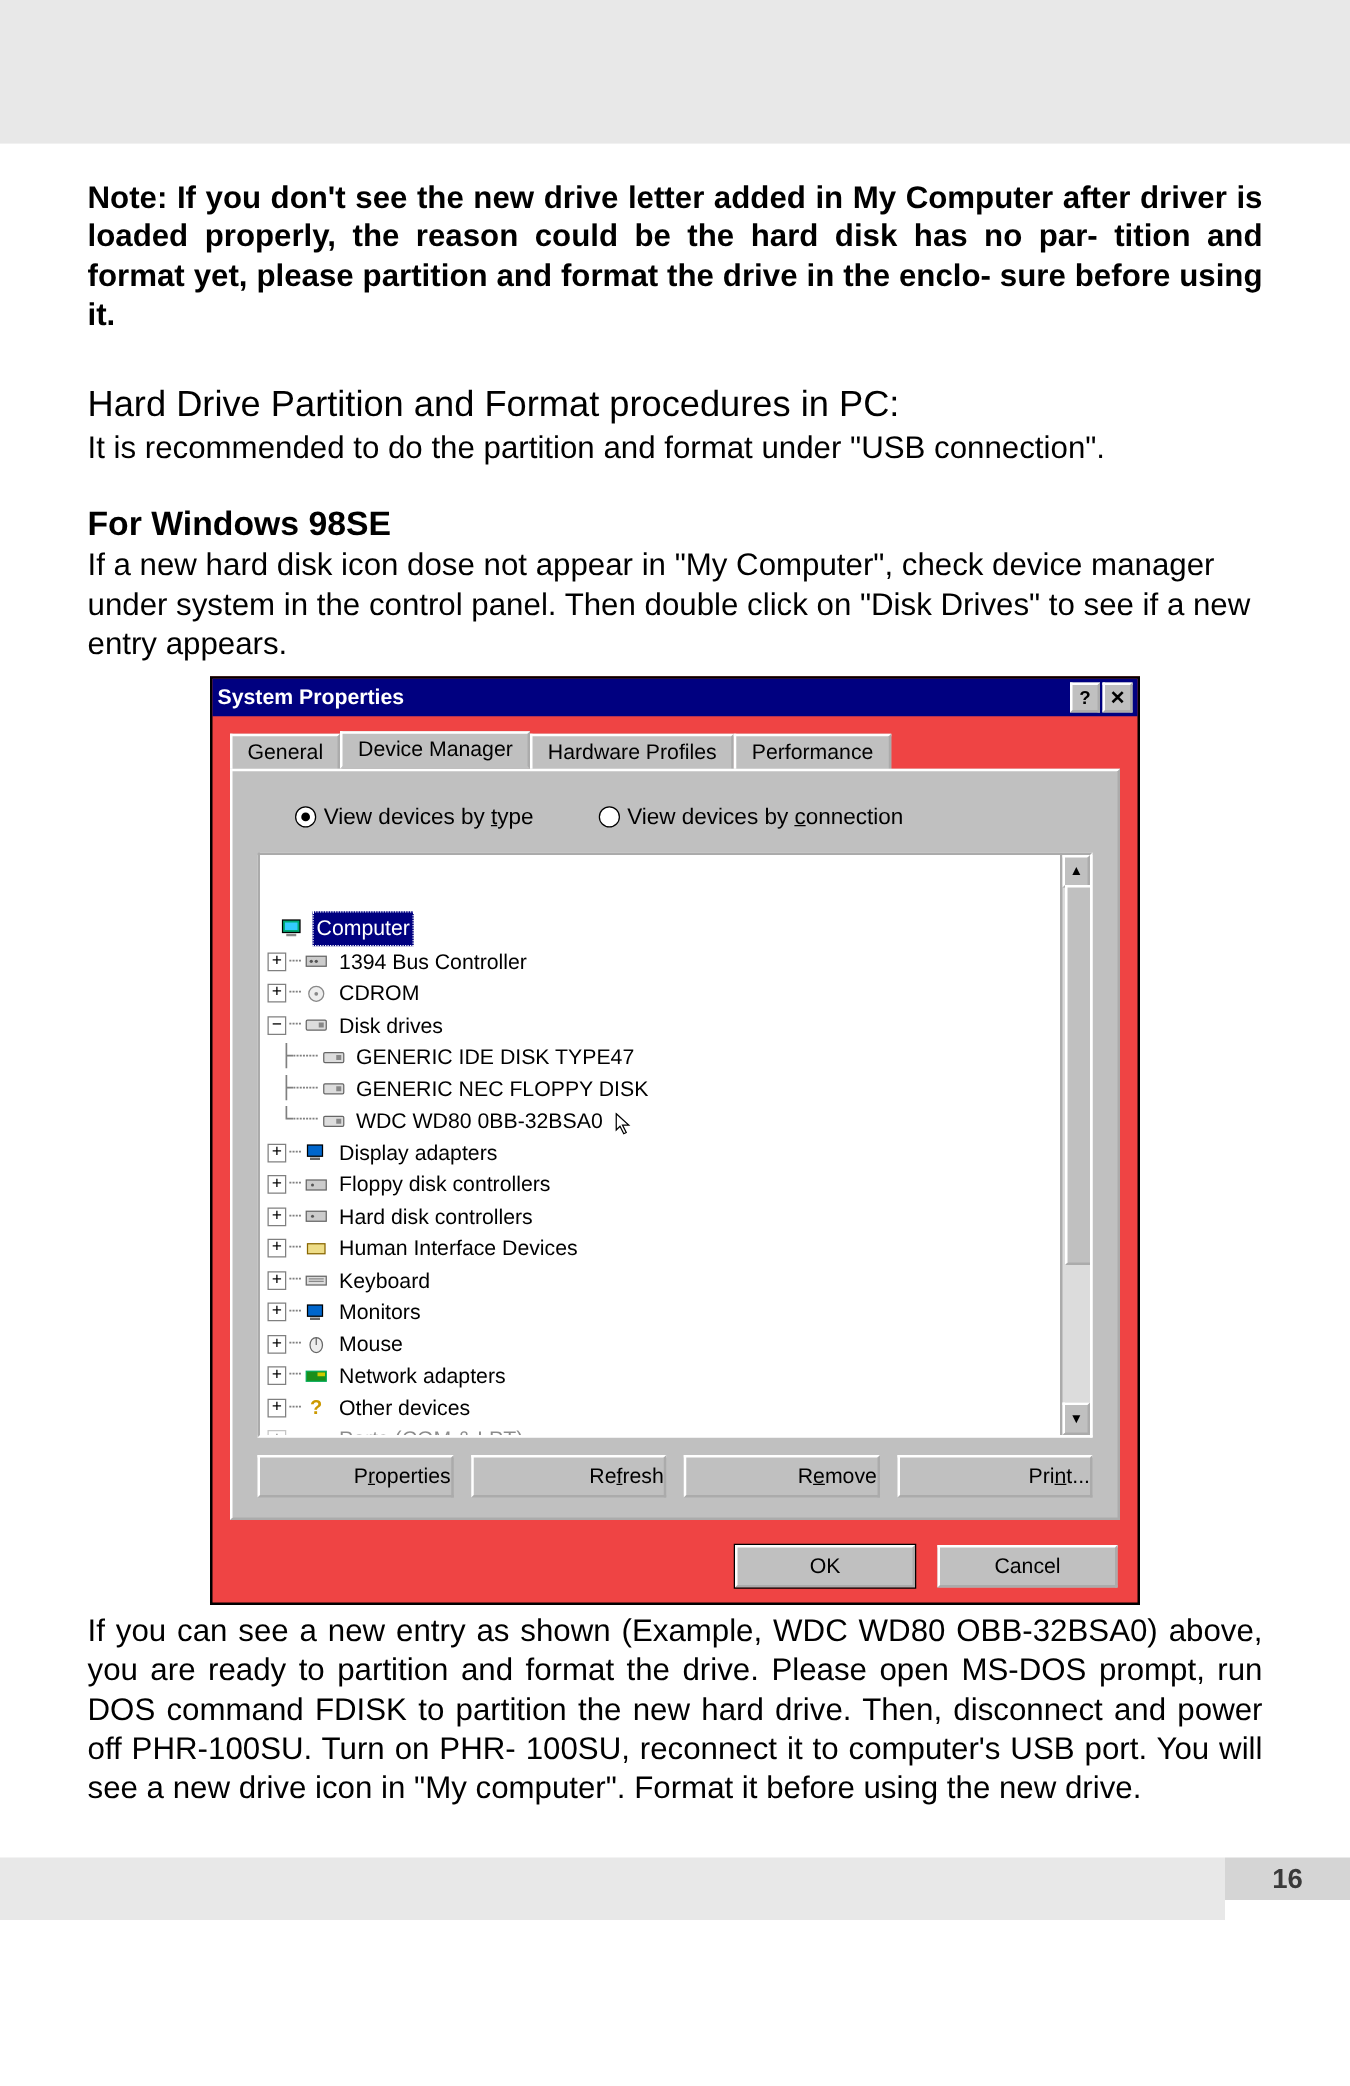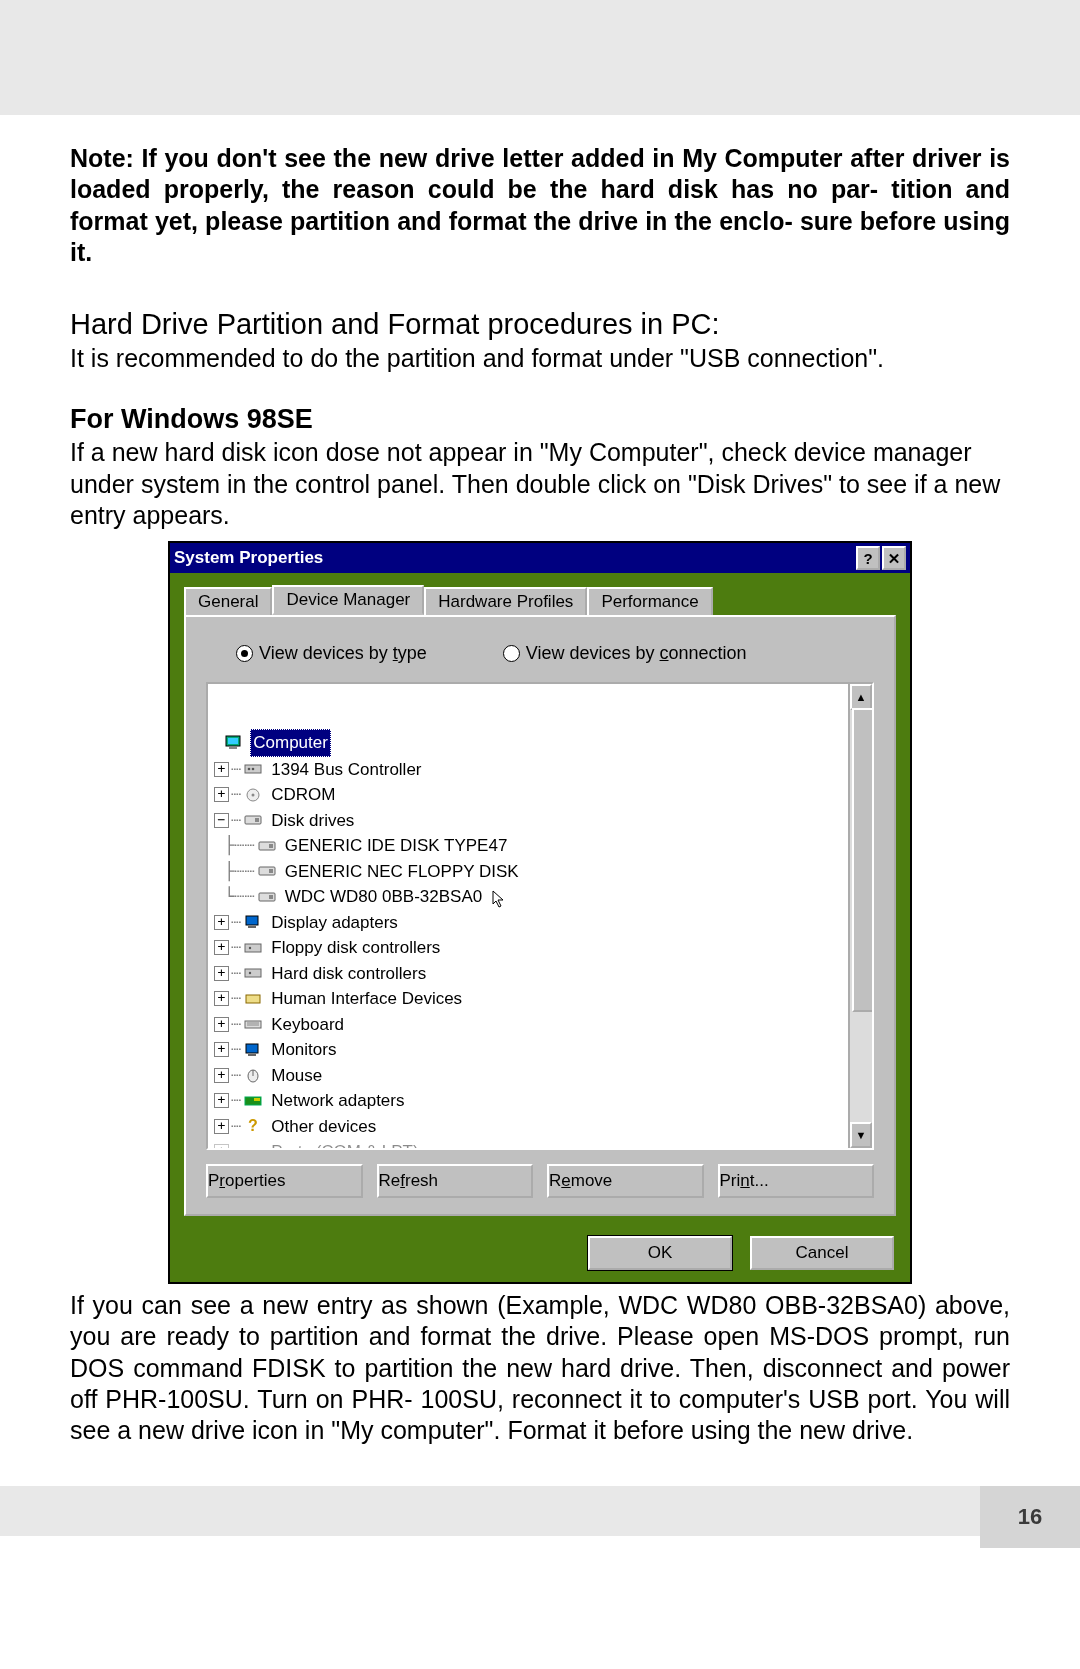--- a/index.html
+++ b/index.html
@@ -59,35 +59,35 @@
     margin-top: 30px;
     display: flex;
   }
   .footband .l {
     flex: 1;
     height: 50px;
     background: #e8e8e8;
   }
   .footband .r {
     width: 100px;
-    height: 62px;
+    height: 34px;
     background: #d5d5d5;
     display: flex;
     align-items: center;
     justify-content: center;
     font-size: 22px;
     font-weight: bold;
     color: #3a3a3a;
   }
 
   
   .win {
     width: 740px;
     margin: 0 auto;
-    background: #4d7c0f;
+    background: #ef4444;
     border: 2px solid #000;
     font-family: "MS Sans Serif", Tahoma, Arial, sans-serif;
     font-size: 17px;
     color: #000;
   }
   .titlebar {
     background: #000080;
     color: #fff;
     display: flex;
     align-items: center;
@@ -151,21 +151,21 @@
     margin: 0 6px 10px 6px;
     padding: 24px 20px 16px 20px;
     position: relative;
     z-index: 2;
     background: #c0c0c0;
   }
 
   .radiorow {
     display: flex;
     align-items: center;
-    gap: 76px;
+    gap: 52px;
     margin: 2px 0 18px 30px;
     font-size: 18px;
   }
   .radio {
     display: inline-flex;
     align-items: center;
     gap: 6px;
   }
   .radio .dotwrap {
     width: 15px; height: 15px;
@@ -269,21 +269,21 @@
     display: flex;
     justify-content: space-between;
     margin-top: 14px;
     gap: 14px;
   }
   .btnrow .wbtn {
     flex: 1;
     border: 2px outset #fff;
     background: #c0c0c0;
     padding: 5px 0;
-    text-align: left;
+    text-align: right;
     font-size: 17px;
   }
 
   .dlg-bottom {
     display: flex;
     justify-content: flex-end;
     gap: 18px;
     padding: 10px 16px 12px 0;
   }
   .dlg-bottom .wbtn {

